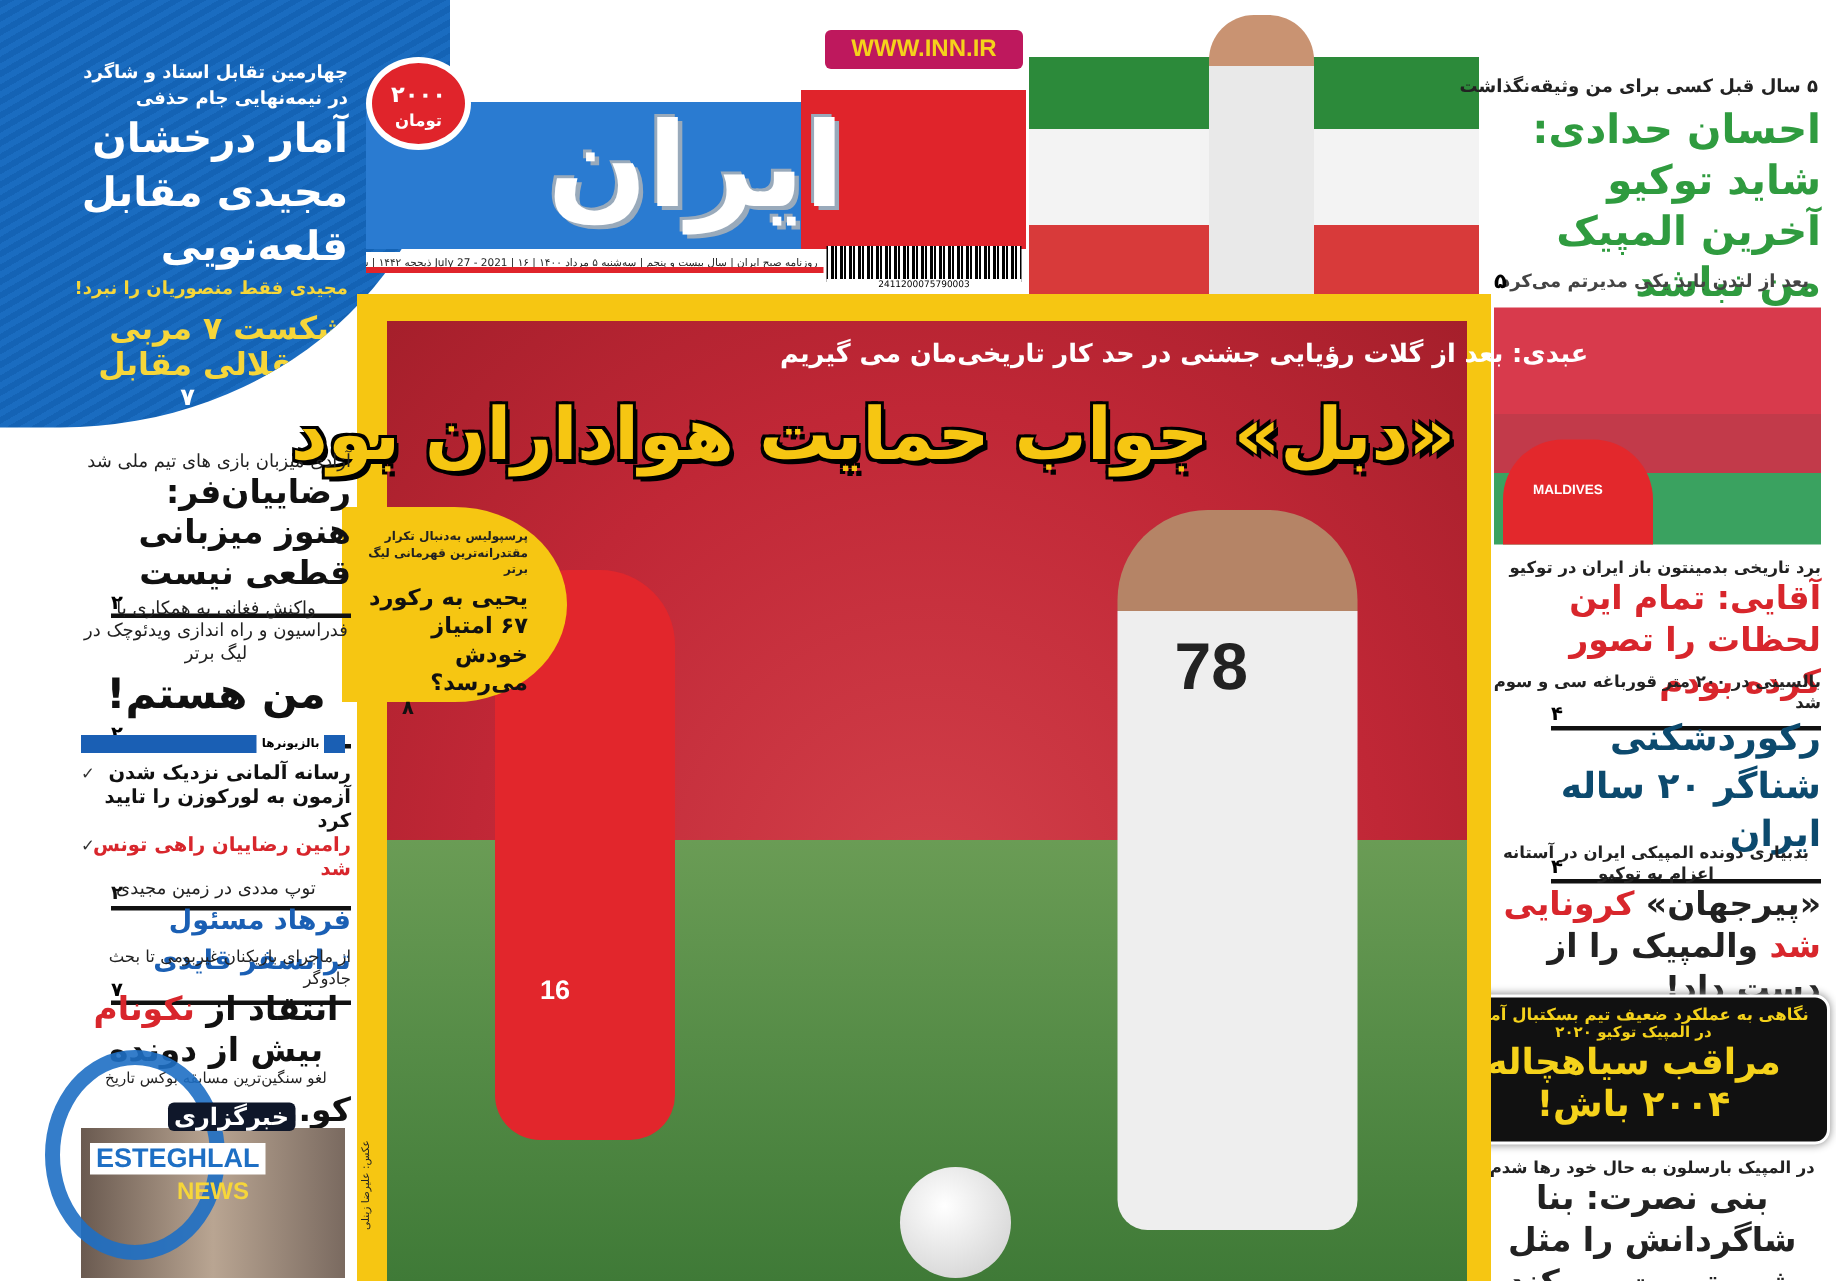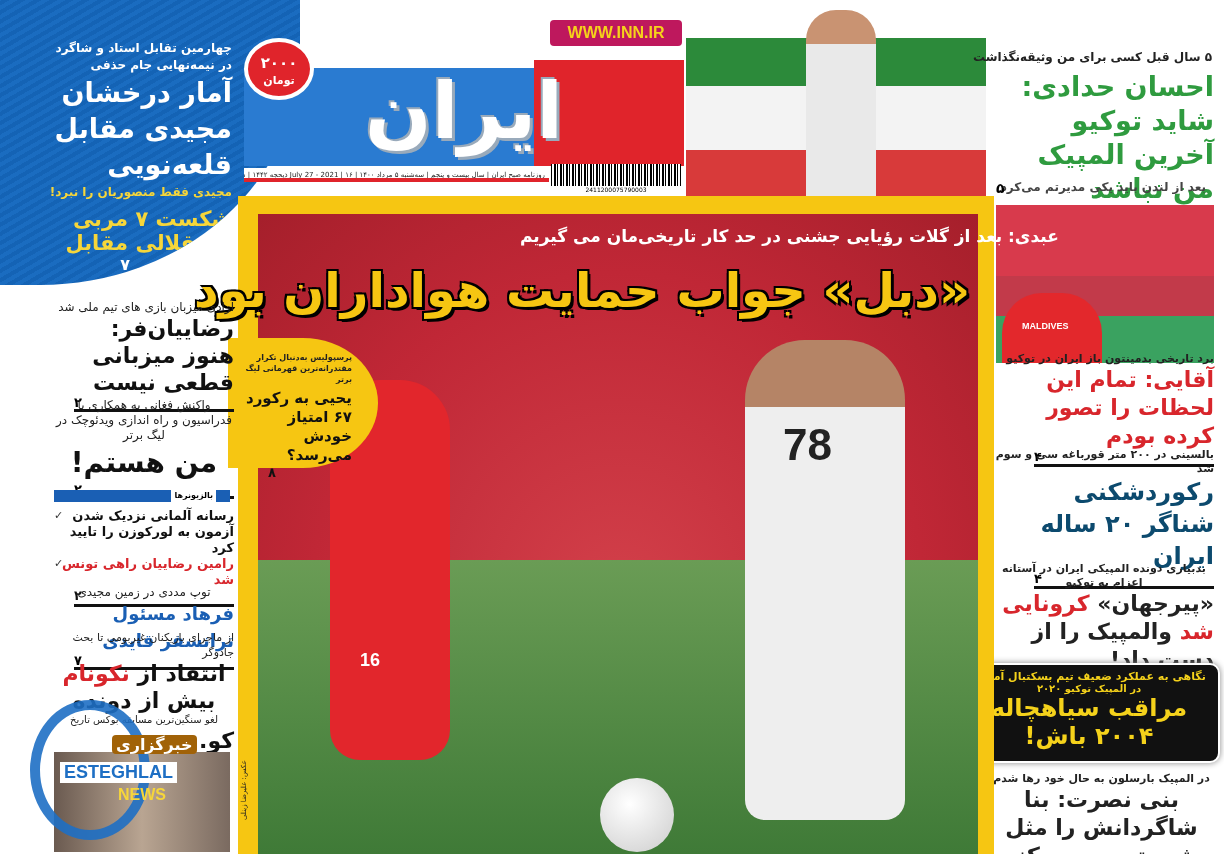--- a/index.html
+++ b/index.html
@@ -68,21 +68,21 @@
 .ltag{left:54px;top:490px;width:176px;height:12px;background:#1a5fb4}
 .ltag span{position:absolute;right:14px;top:0;background:#fff;font-size:8px;font-weight:bold;padding:0 3px;line-height:12px}
 .bullets{left:54px;top:508px;width:180px;text-align:right}
 .bullets div{font-size:13px;font-weight:bold;line-height:16px;color:#111}
 .bullets .red{color:#d8262c}
 .check{position:absolute;left:0;font-size:11px;color:#333}
 .blue-h{color:#1a5fb4 !important}
 .red-span{color:#d8262c}
 
 .wm-circle{left:30px;top:700px;width:120px;height:140px;border:10px solid #1e6fc4;border-radius:50%;opacity:.9}
-.wm-text1{left:112px;top:735px;color:#fff;background:#a16207;font-size:16px;font-weight:bold;padding:0 4px;border-radius:4px}
+.wm-text1{left:112px;top:735px;color:#fff;background:#0f172a;font-size:16px;font-weight:bold;padding:0 4px;border-radius:4px}
 .wm-text2{left:60px;top:762px;background:#fff;color:#1e6fc4;font-size:18px;font-weight:bold;padding:0 4px;direction:ltr;font-family:"Liberation Sans",sans-serif}
 .wm-text3{left:118px;top:786px;color:#f6d63a;font-size:16px;font-weight:bold;direction:ltr;font-family:"Liberation Sans",sans-serif}
 .box-photo{left:54px;top:752px;width:176px;height:100px;background:linear-gradient(90deg,#6a5a50,#b9a592,#7a6a60)}
 </style>
 </head>
 <body>
 
 <div class="abs blue-wedge">
   <div class="t lw1" style="width:180px">چهارمین تقابل استاد و شاگرد در نیمه‌نهایی جام حذفی</div>
   <div class="t lw2" style="width:190px">آمار درخشان مجیدی مقابل قلعه‌نویی</div>
@@ -112,21 +112,21 @@
 <div class="abs rt-kicker">۵ سال قبل کسی برای من وثیقه‌نگذاشت</div>
 <div class="abs rt-head" style="width:220px">احسان حدادی: شاید توکیو آخرین المپیک من نباشد</div>
 <div class="abs rt-sub">بعد از لندن باید یکی مدیرتم می‌کرد</div>
 <div class="abs rt-num" style="right:auto;left:996px">۵</div>
 <div class="abs badm">
   <div class="shirt">
       <span>MALDIVES</span>
     </div>
 </div>
 
-<div class="rstory" style="top:352px">
+<div class="rstory" style="top:372px">
   <div class="k">برد تاریخی بدمینتون باز ایران در توکیو</div>
   <div class="h" style="color:#d8262c">آقایی: تمام این لحظات را تصور کرده بودم</div>
   <div class="n">۴</div>
 </div>
 <div class="rstory" style="top:448px">
   <div class="k">بالسینی در ۲۰۰ متر قورباغه سی و سوم شد</div>
   <div class="h" style="color:#0c4a6e;font-size:24px;line-height:32px">رکوردشکنی شناگر ۲۰ ساله ایران</div>
   <div class="n">۴</div>
 </div>
 <div class="rstory" style="top:562px">

